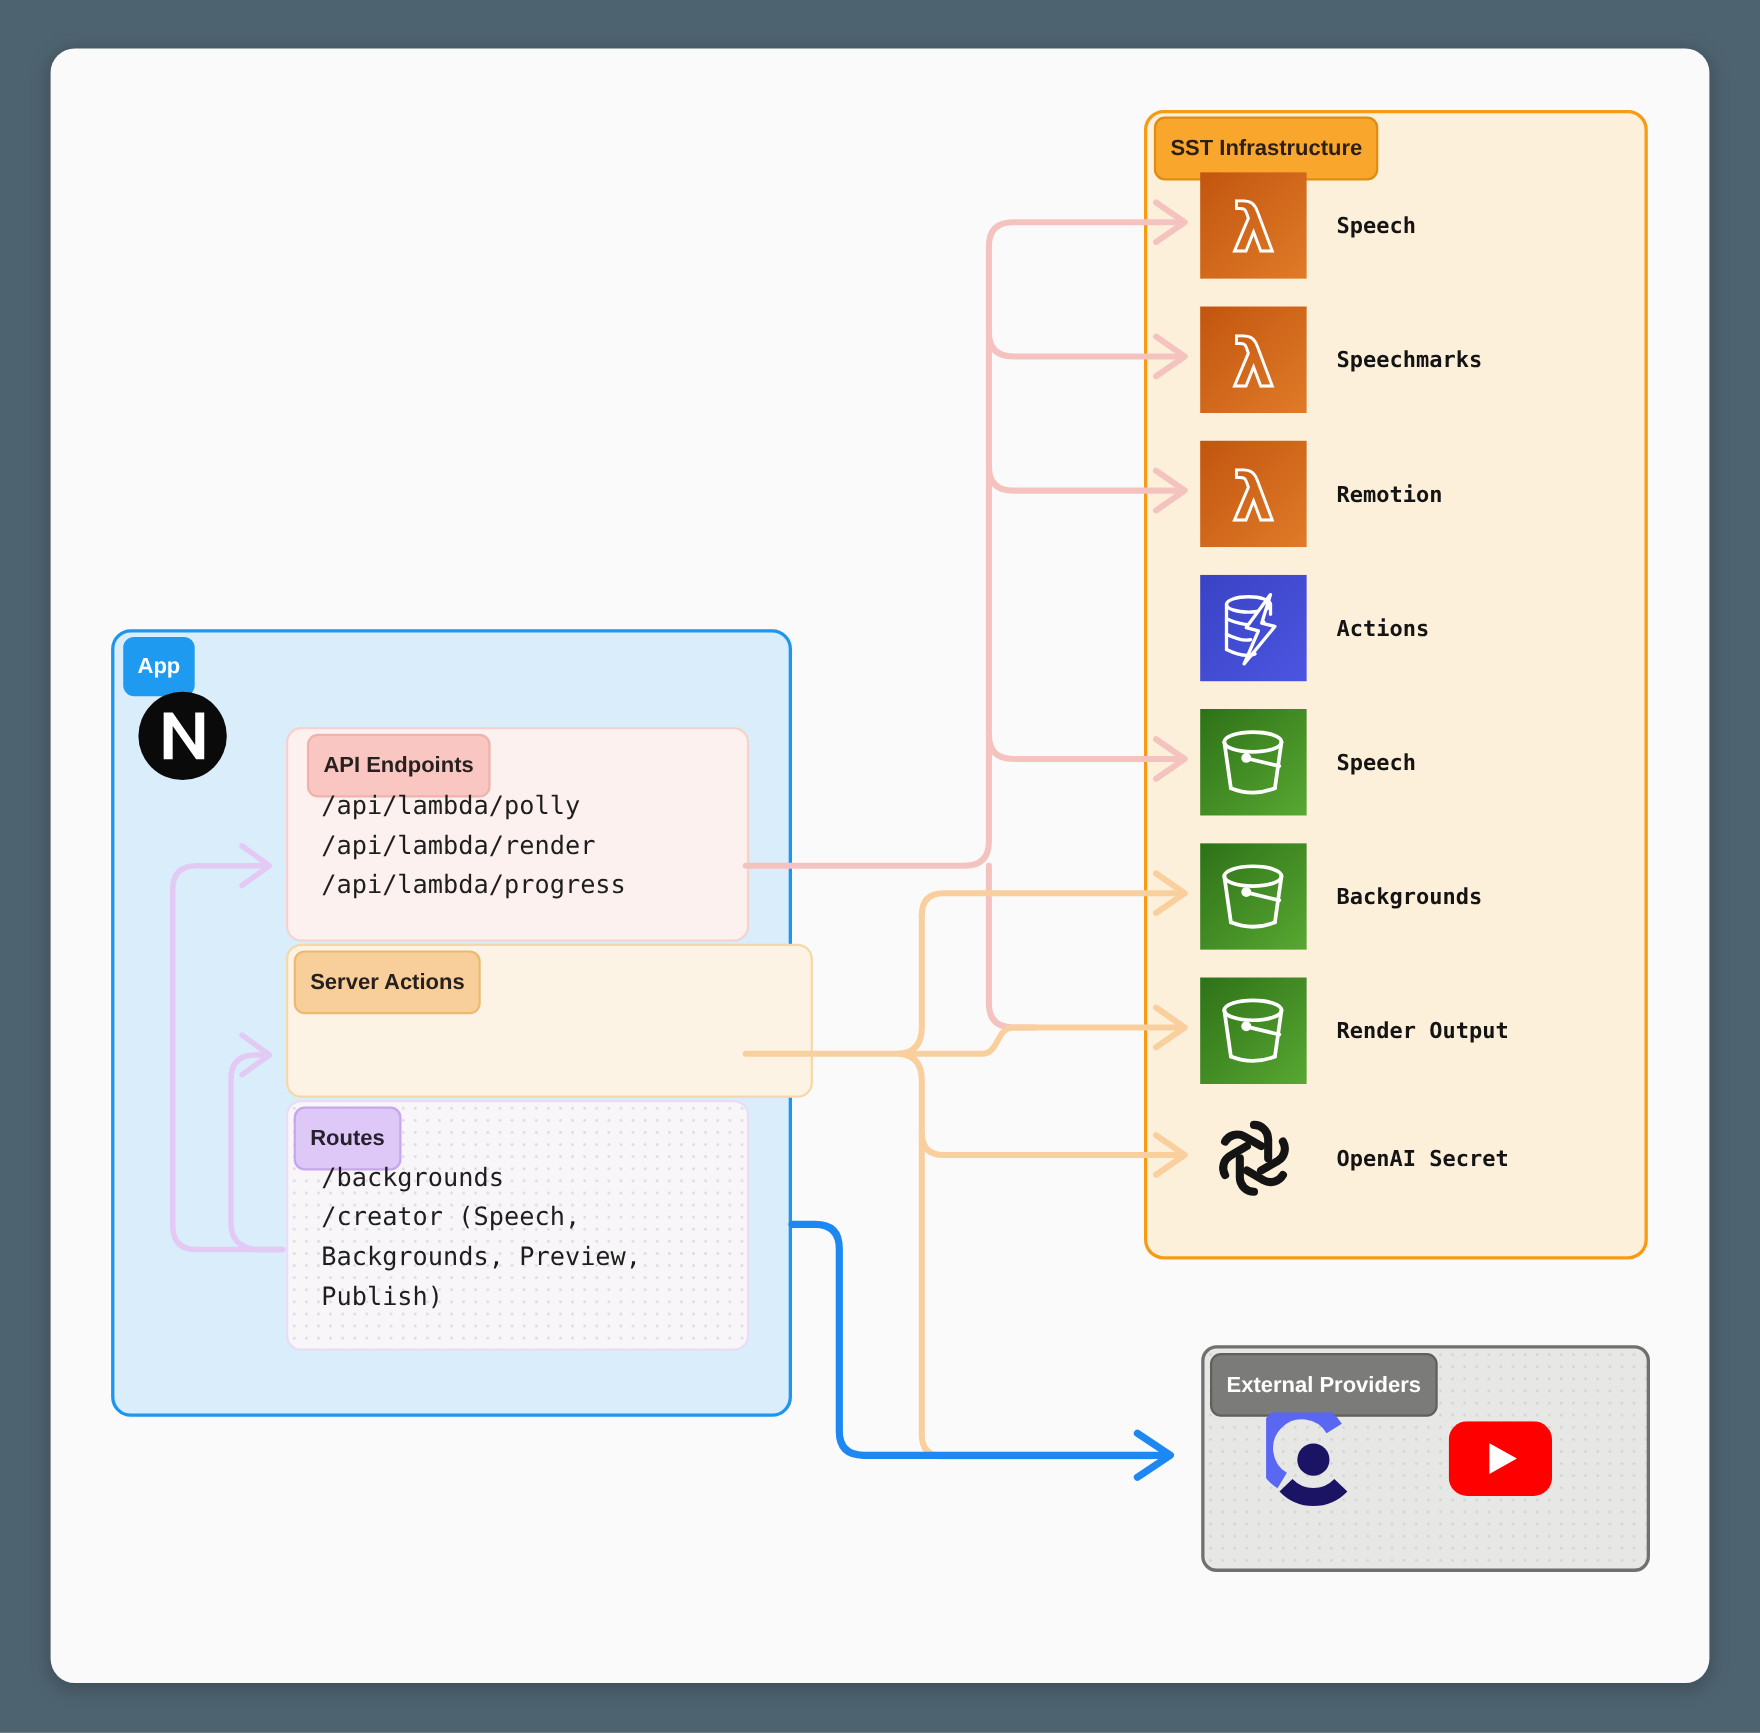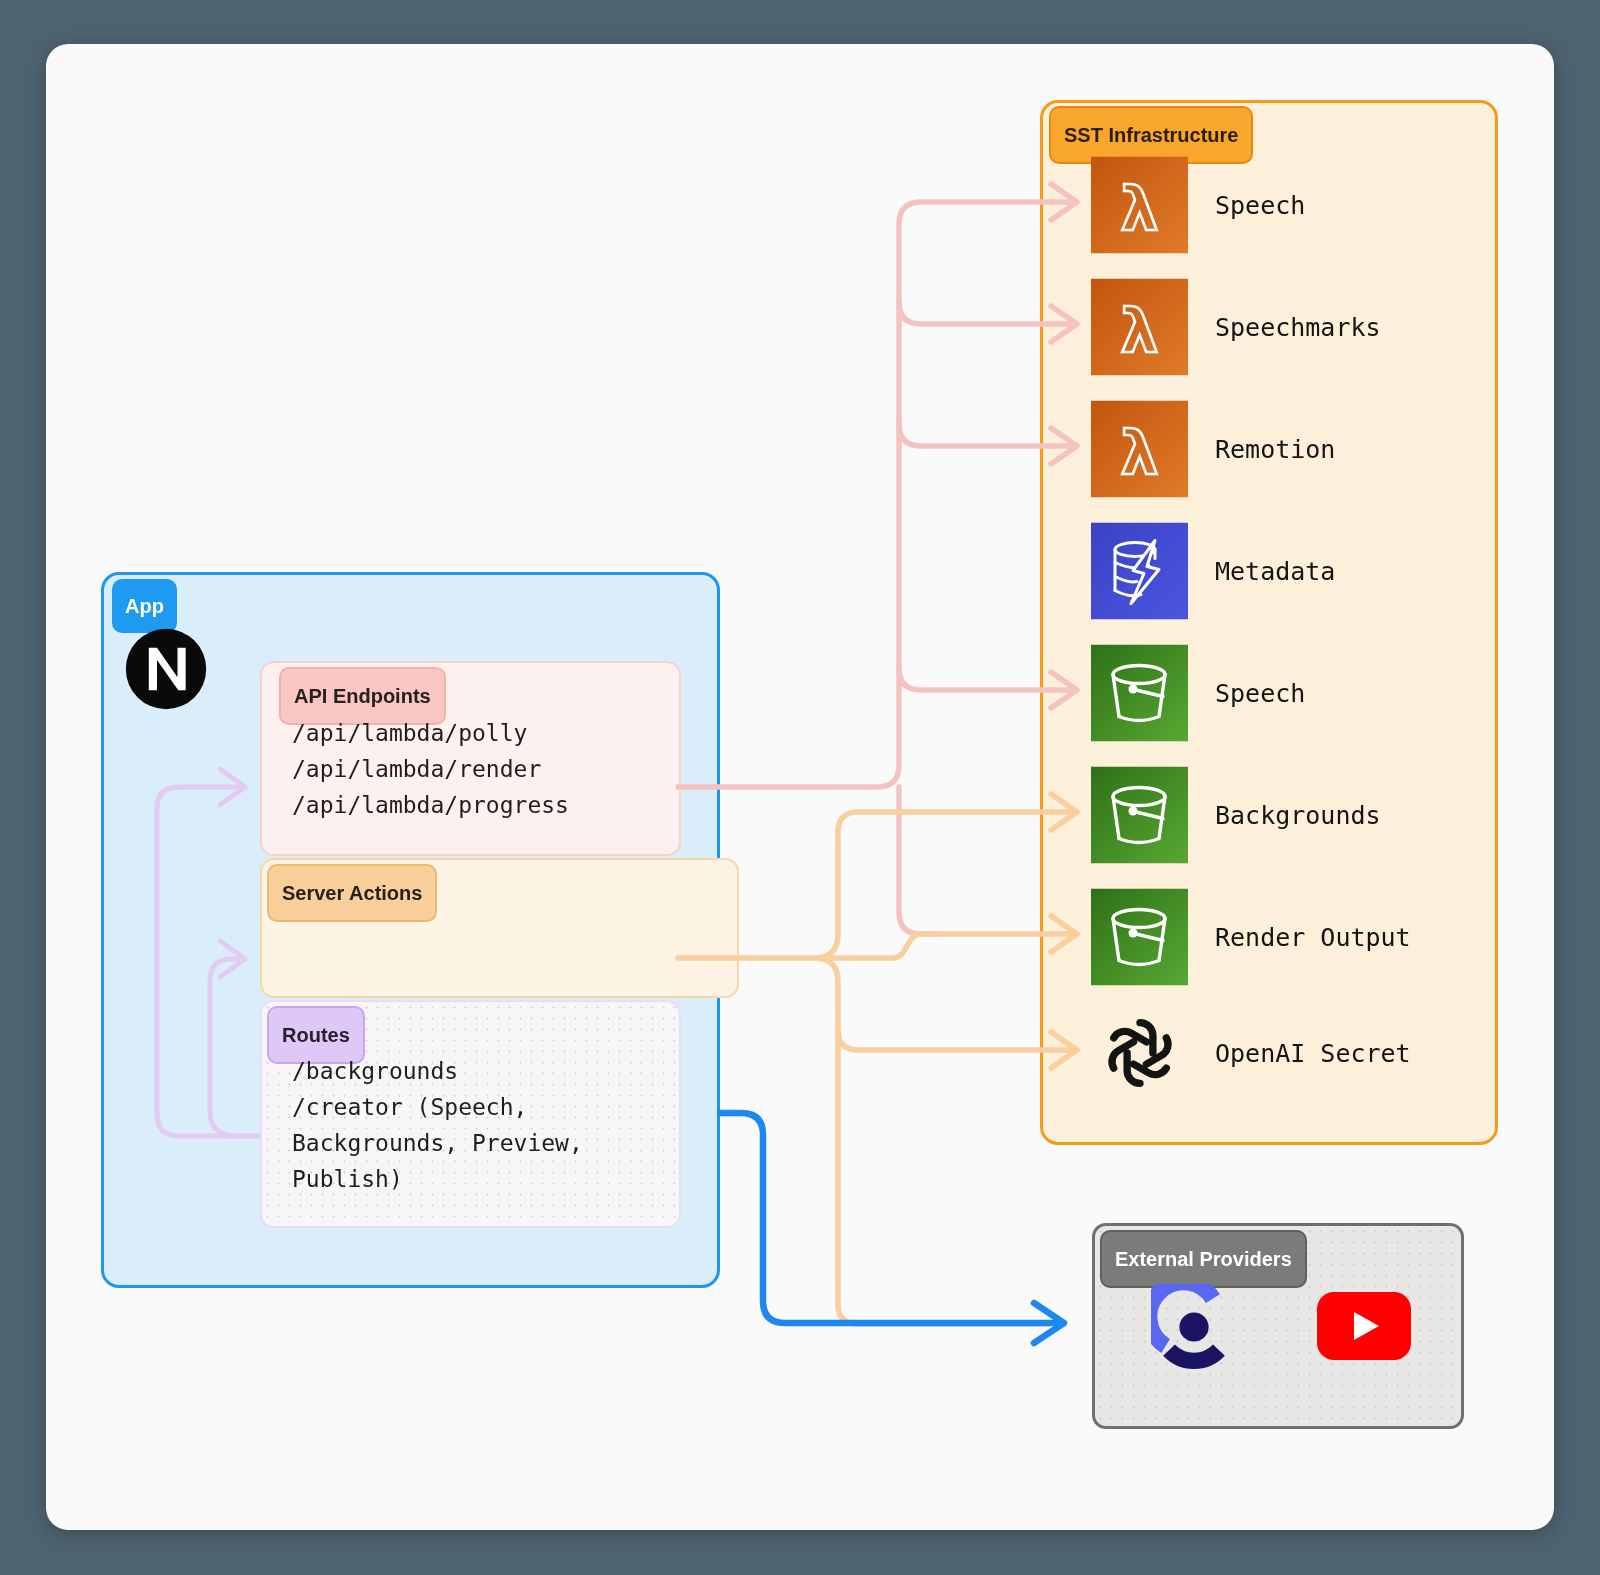--- a/index.html
+++ b/index.html
@@ -17,23 +17,23 @@
   #server-box{left:156px;top:283px;width:479px;height:140px;background:#fdf3e4;border:2px solid #f6d8a6;border-radius:14px;}
   #server-pill{left:5px;top:4px;background:#f8cf9b;border:2px solid #edb96e;color:#26211f;}
   #routes-box{left:156px;top:425px;width:421px;height:228px;background:#f8f6f9;border:2px solid #e9dcf6;border-radius:14px;
      background-image:radial-gradient(#dedae0 1.1px,transparent 1.3px);background-size:11px 11px;}
   #routes-pill{left:5px;top:4px;background:#ddc8f8;border:2px solid #c7a6ee;color:#26212b;}
   
   #sst-box{left:1040px;top:100px;width:458px;height:1045px;background:#fdf0da;border:3px solid #f79b16;border-radius:18px;}
   #sst-pill{left:6px;top:3px;background:#f9a62c;border:2px solid #e08c12;color:#2c2014;}
   .sst-row{position:absolute;left:0;width:100%;height:0;}
   .sst-icon{position:absolute;left:48px;width:97px;height:97px;transform:translateY(-50%);}
-  .sst-label{position:absolute;left:172px;transform:translateY(-50%);font-family:"DejaVu Sans Mono","Liberation Mono",monospace;font-size:25px;font-weight:400;color:#141414;white-space:nowrap;}
+  .sst-label{position:absolute;left:172px;transform:translateY(-50%);font-family:"DejaVu Sans Mono","Liberation Mono",monospace;font-size:20px;font-weight:700;color:#141414;white-space:nowrap;}
   
-  #ext-box{left:1092px;top:1223px;width:372px;height:206px;background:#e7e7e6;border:3px solid #70706e;border-radius:14px;
+  #ext-box{left:1092px;top:1223px;width:408px;height:206px;background:#e7e7e6;border:3px solid #70706e;border-radius:14px;
      background-image:radial-gradient(#d4d4d3 1.1px,transparent 1.3px);background-size:11px 11px;}
   #ext-pill{left:5px;top:4px;background:#7b7b79;border:2px solid #5f5f5d;color:#fff;}
   .provider-icon{position:absolute;}
   #connectors{position:absolute;left:0;top:0;width:1600px;height:1575px;pointer-events:none;}
 </style>
 </head>
 <body>
 
 <div id="stage">
   <div id="canvas"></div>
@@ -111,21 +111,21 @@
         <g stroke="#fff" stroke-width="3" fill="none" stroke-linecap="round">
           <ellipse cx="44" cy="27" rx="20" ry="7"></ellipse>
           <path d="M 24 27 V 68"></path>
           <path d="M 64 27 V 36"></path>
           <path d="M 24 40 Q 44 49 58 43"></path>
           <path d="M 24 54 Q 38 61 46 59"></path>
           <path d="M 24 68 Q 40 76 50 72"></path>
         </g>
         <path d="M 64 18 L 42 48 L 53 51 L 40 81 L 68 47 L 56 44 Z" fill="url(#lg2)" stroke="#fff" stroke-width="3" stroke-linejoin="round"></path>
       </svg>
-      <div class="sst-label">Metadata</div>
+      <div class="sst-label">Actions</div>
     </div>
 
     <div class="sst-row" style="top:590px;">
       <svg class="sst-icon" viewBox="0 0 97 97">
         <defs>
             <linearGradient id="lg3" x1="0" y1="0" x2="1" y2="1">
               <stop offset="0" stop-color="#2e7118"></stop>
               <stop offset="1" stop-color="#58a832"></stop>
             </linearGradient>
           </defs>

